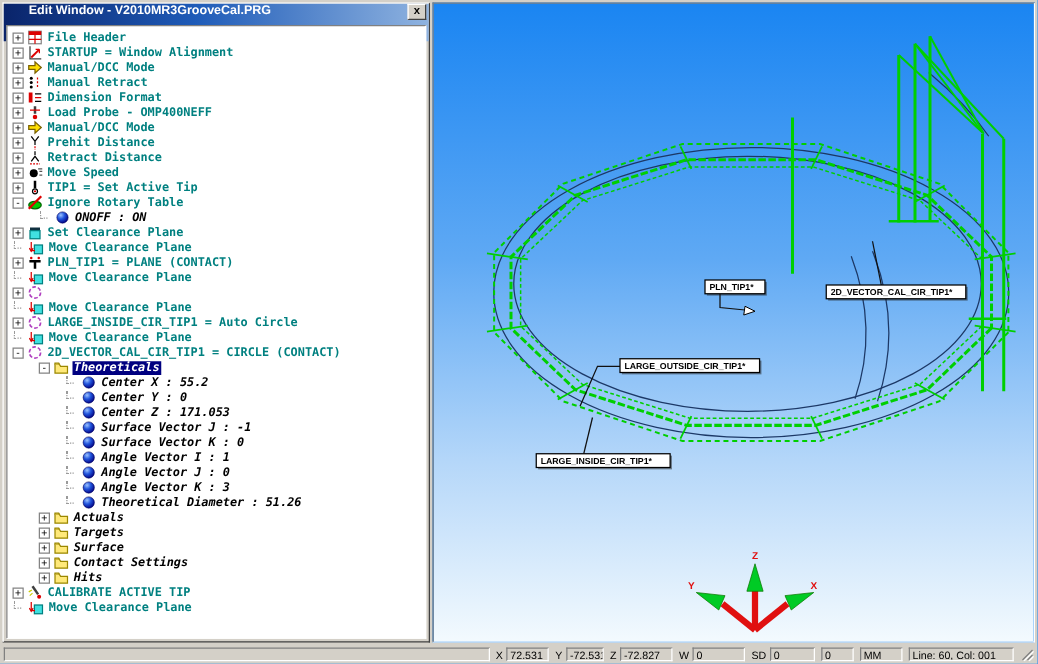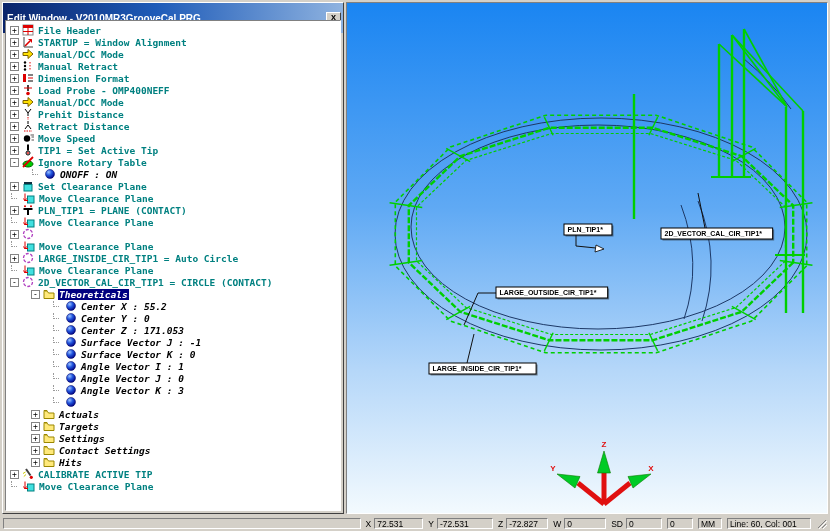--- a/index.html
+++ b/index.html
@@ -7,21 +7,21 @@
     width:830px;height:531px;position:relative;overflow:hidden;
     background:#d4d0c8;font-family:"Liberation Sans",sans-serif;
   }
   
   .edit-window{
     position:absolute;left:2px;top:2px;width:342px;height:512px;
     background:#d4d0c8;border:1px solid;border-color:#ffffff #404040 #404040 #ffffff;
     box-sizing:border-box;
   }
   .titlebar{
-    height:30px;display:flex;align-items:center;padding:0 2px 0 4px;
+    height:30px;display:flex;padding:0 2px 0 20px;
     background:linear-gradient(90deg,#0a246a 0%,#1e5bb8 45%,#8fb3e0 100%);
     color:#fff;font-size:10px;font-weight:bold;
   }
   .titlebar .t{flex:1;white-space:nowrap;overflow:hidden;}
   .close-btn{
     width:13px;height:11px;flex:none;background:#d4d0c8;color:#000;
     border:1px solid;border-color:#ffffff #404040 #404040 #ffffff;
     font:bold 9px/9px "Liberation Sans",sans-serif;text-align:center;cursor:default;
   }
   .tree{
@@ -429,20 +429,21 @@
         <span class="lbl val">Angle Vector K : 3</span>
       </div>
       <div class="row">
         <span class="ind" style="width: 42px;"></span>
         <span class="exp leaf"></span>
         <span class="icon">
           <svg width="12" height="12" viewBox="0 0 12 12">
             <circle cx="6" cy="6" r="4.5" fill="url(#sphG)" stroke="#000060" stroke-width="0.5"></circle>
           </svg>
         </span>
+        <span class="lbl val">Theoretical Diameter : 51.26</span>
       </div>
       <div class="row">
         <span class="ind" style="width: 21px;"></span>
         <span class="exp">+</span>
         <span class="icon">
           <svg width="12" height="12" viewBox="0 0 12 12">
             <path d="M1 3.5 H4.5 L5.5 5 H11 V10.5 H1 Z" fill="#ffe97a" stroke="#9a8700"></path>
             <path d="M1 3.5 V2.5 H4 L4.5 3.5" fill="#ffe97a" stroke="#9a8700"></path>
           </svg>
         </span>
@@ -461,21 +462,21 @@
       </div>
       <div class="row">
         <span class="ind" style="width: 21px;"></span>
         <span class="exp">+</span>
         <span class="icon">
           <svg width="12" height="12" viewBox="0 0 12 12">
             <path d="M1 3.5 H4.5 L5.5 5 H11 V10.5 H1 Z" fill="#ffe97a" stroke="#9a8700"></path>
             <path d="M1 3.5 V2.5 H4 L4.5 3.5" fill="#ffe97a" stroke="#9a8700"></path>
           </svg>
         </span>
-        <span class="lbl val">Settings</span>
+        <span class="lbl val">Surface</span>
       </div>
       <div class="row">
         <span class="ind" style="width: 21px;"></span>
         <span class="exp">+</span>
         <span class="icon">
           <svg width="12" height="12" viewBox="0 0 12 12">
             <path d="M1 3.5 H4.5 L5.5 5 H11 V10.5 H1 Z" fill="#ffe97a" stroke="#9a8700"></path>
             <path d="M1 3.5 V2.5 H4 L4.5 3.5" fill="#ffe97a" stroke="#9a8700"></path>
           </svg>
         </span>
@@ -604,43 +605,43 @@
         <text x="206" y="468" fill="#e01010" text-anchor="middle" font-family="&quot;Liberation Sans&quot;,sans-serif" font-size="8px" font-weight="bold">Y</text>
         <text x="304" y="468" fill="#e01010" text-anchor="middle" font-family="&quot;Liberation Sans&quot;,sans-serif" font-size="8px" font-weight="bold">X</text>
       </g>
     </svg>
 </div>
 
 <div class="statusbar">
   <span class="sb-msg"></span>
   <span class="sb-group">
       <span>X</span>
-      <span class="sb-field" style="width:49px">72.531</span>
+      <span class="sb-field" style="width:34px">72.531</span>
     </span>
   <span class="sb-group">
       <span>Y</span>
-      <span class="sb-field" style="width:56px">-72.531</span>
+      <span class="sb-field" style="width:30px">-72.531</span>
     </span>
   <span class="sb-group">
       <span>Z</span>
       <span class="sb-field" style="width:42px">-72.827</span>
     </span>
   <span class="sb-group">
       <span>W</span>
       <span class="sb-field" style="width:42px">0</span>
     </span>
   <span class="sb-group">
       <span>SD</span>
       <span class="sb-field" style="width:36px">0</span>
     </span>
   <span class="sb-group">
       <span class="sb-field" style="width:26px">0</span>
     </span>
   <span class="sb-group">
-      <span class="sb-field" style="width:24px">MM</span>
+      <span class="sb-field" style="width:34px">MM</span>
     </span>
   <span class="sb-group">
       <span class="sb-field" style="width:84px">Line: 60, Col: 001</span>
     </span>
   <span class="grip">
     <svg width="11" height="11" viewBox="0 0 11 11">
       <path d="M10 2 L2 10 M10 6 L6 10 M10 10 L10 10" stroke="#808080" fill="none"></path>
       <path d="M11 3 L3 11 M11 7 L7 11" stroke="#ffffff" fill="none"></path>
     </svg>
   </span>

